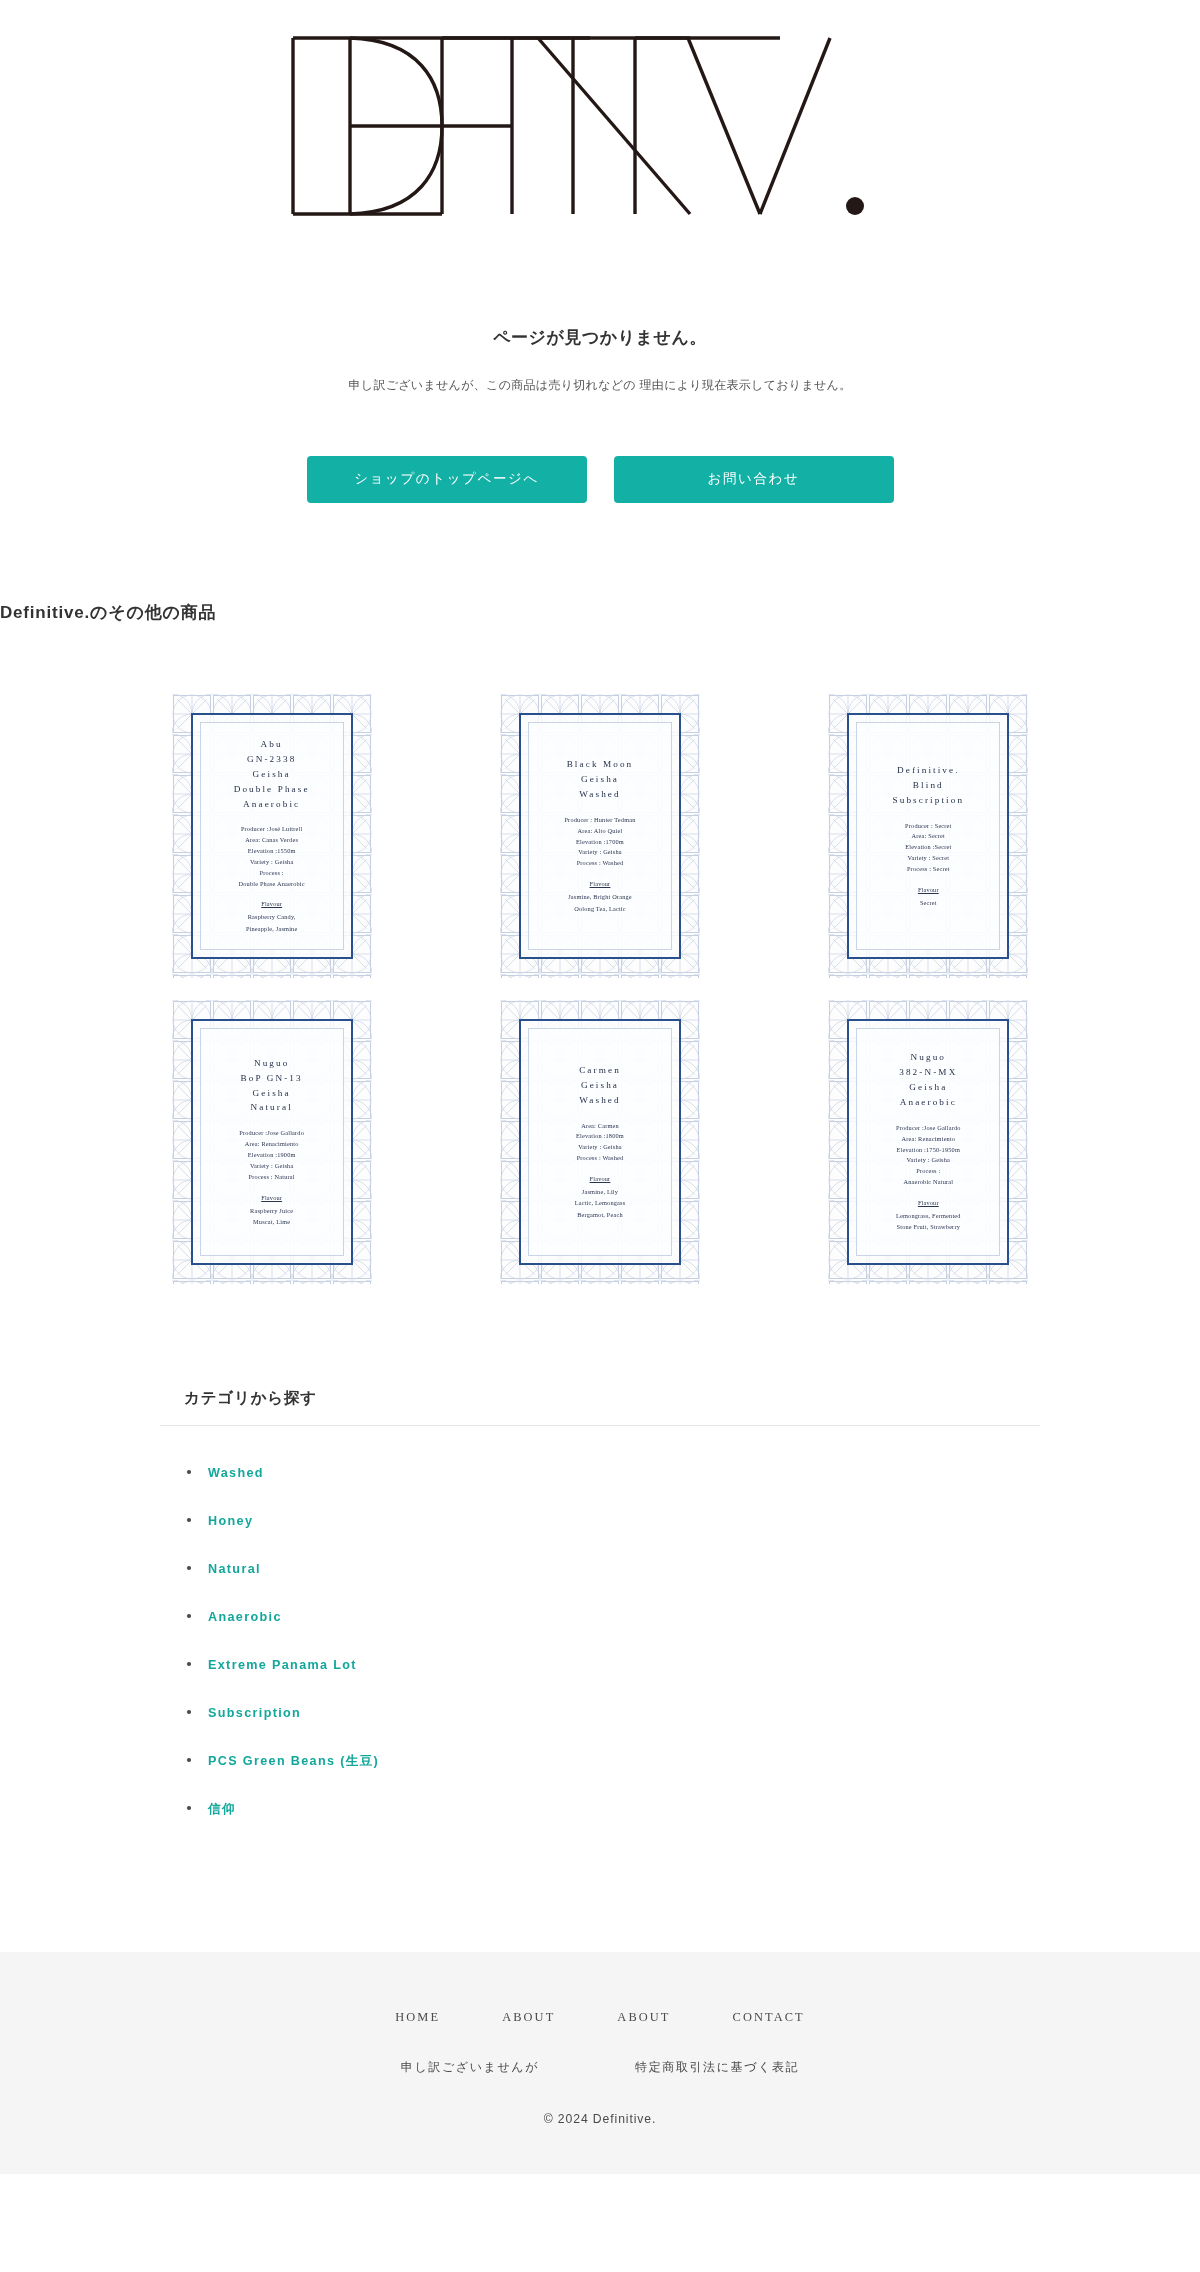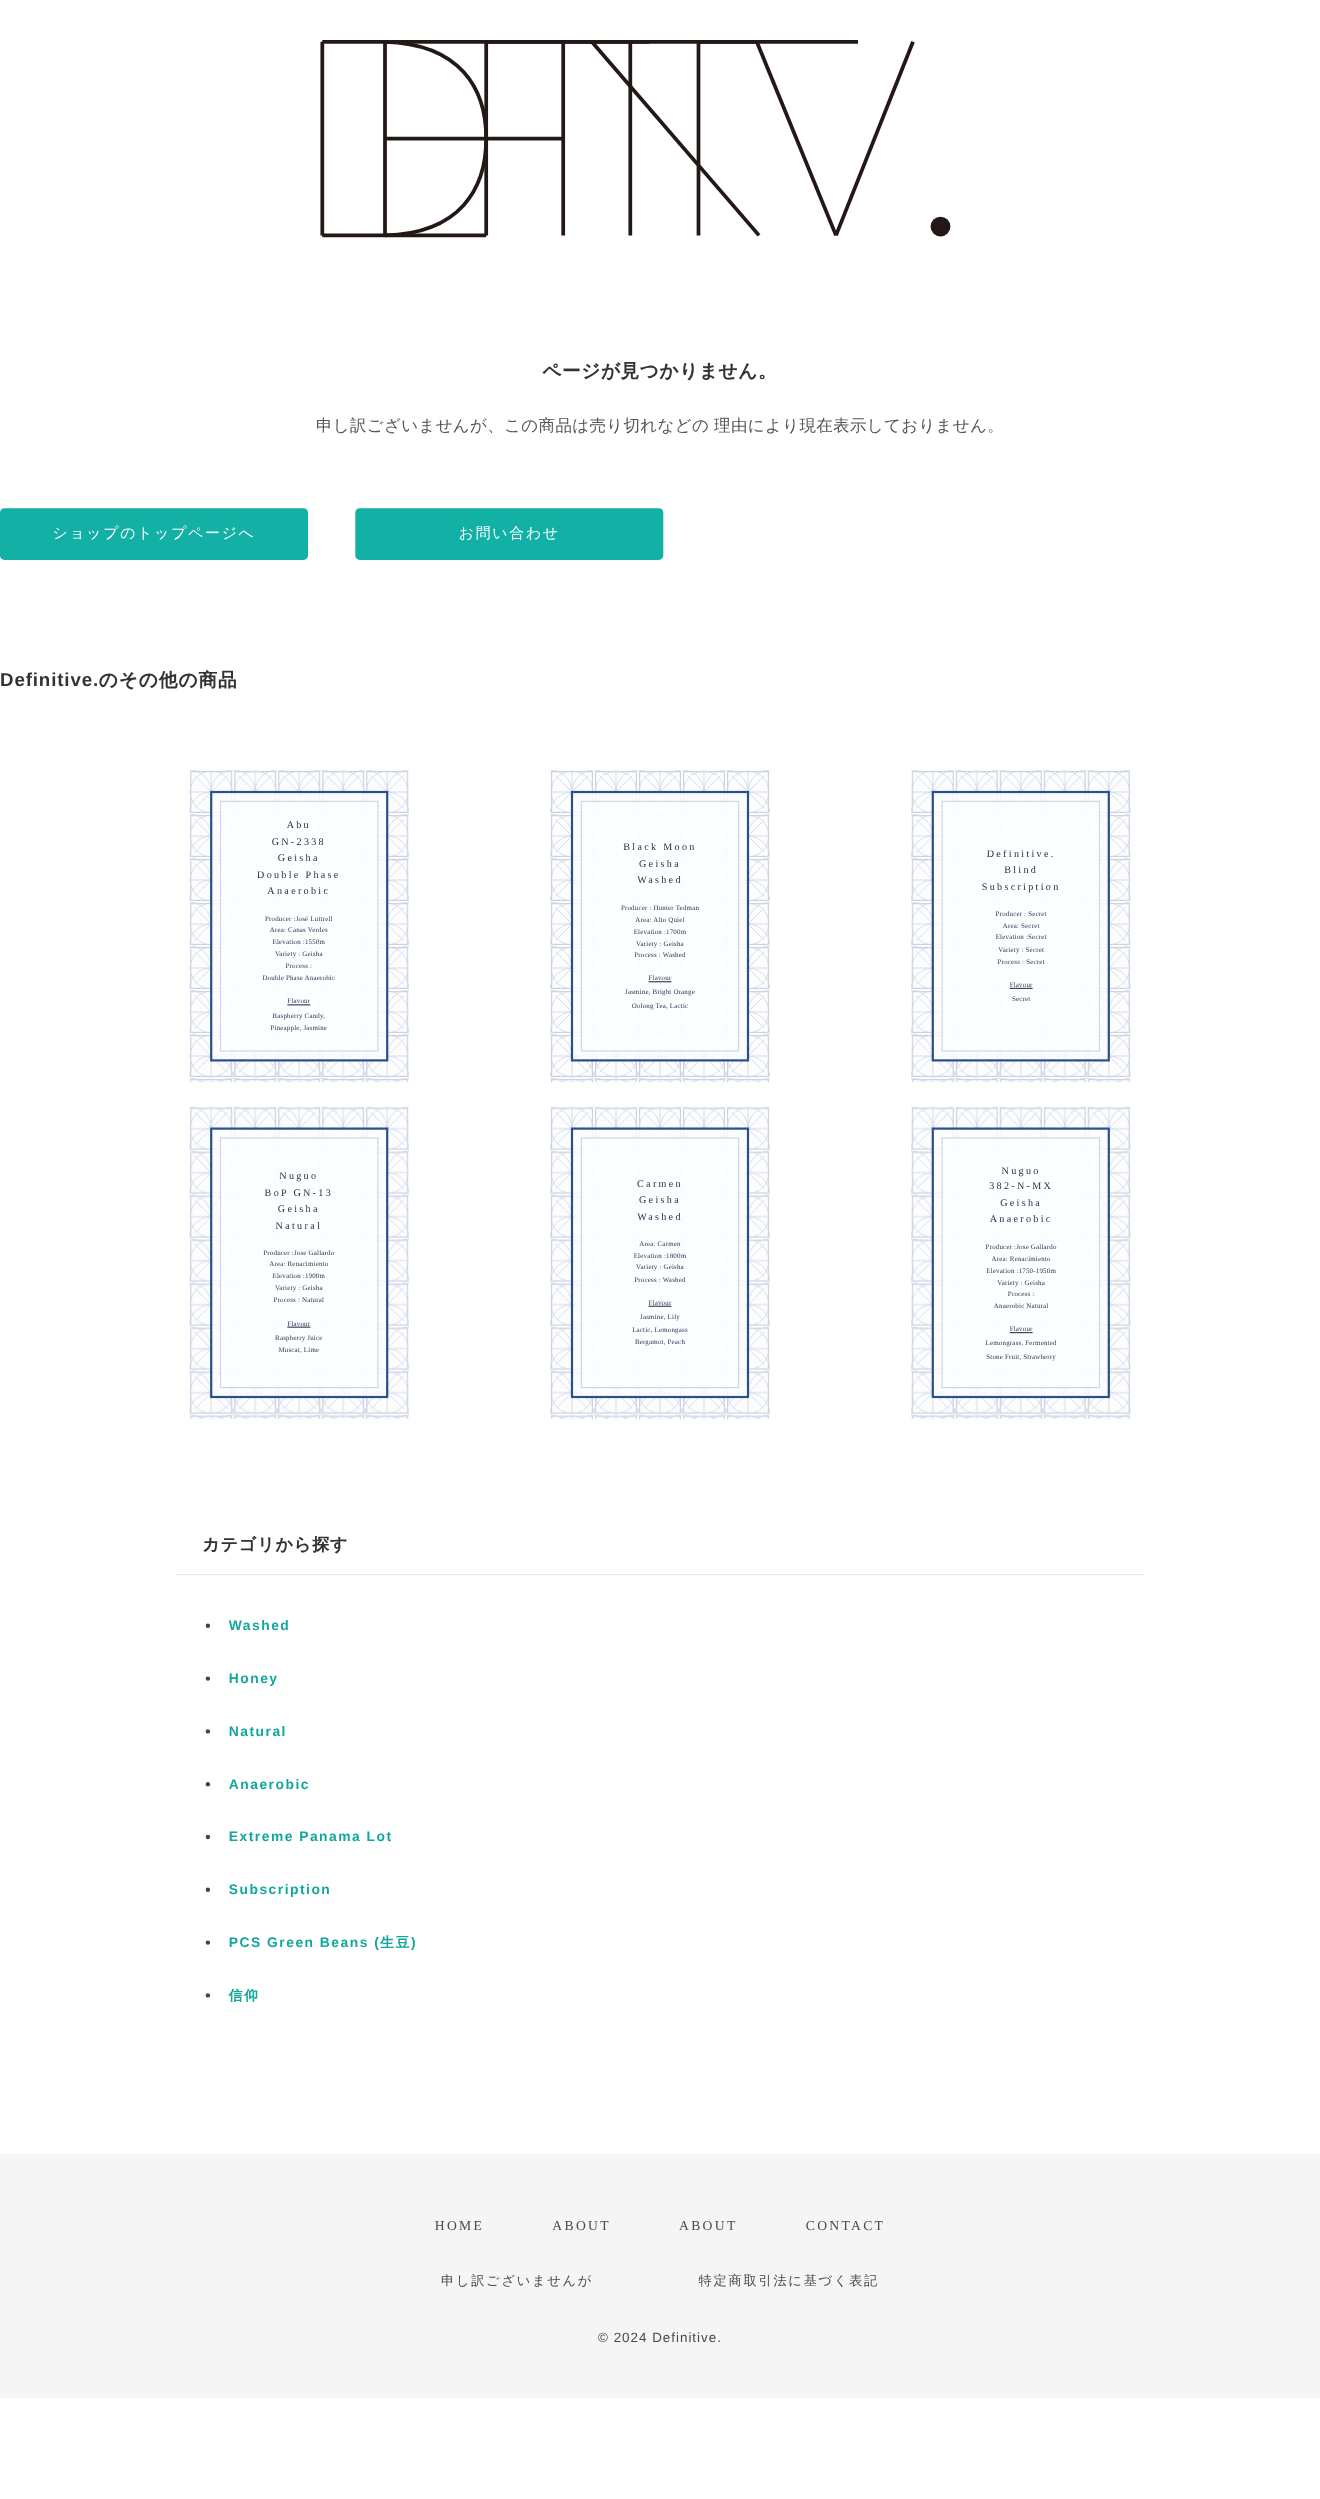--- a/index.html
+++ b/index.html
@@ -27,31 +27,32 @@
     padding-top: 100px;
   }
   .notfound-title {
     font-size: 17px;
     font-weight: bold;
     color: #333333;
     letter-spacing: 0.5px;
     margin: 0 0 24px 0;
   }
   .notfound-desc {
-    font-size: 15px;
+    font-size: 12px;
     line-height: 2.05;
     color: #555555;
     margin: 0;
     letter-spacing: 0.3px;
   }
 
   
   .btn-row {
     display: flex;
-    gap: 43px;
+    justify-content: center;
+    gap: 27px;
     padding-top: 58px;
   }
   .btn {
     width: 280px;
     height: 47px;
     background: #13b0a5;
     color: #ffffff;
     border: none;
     border-radius: 4px;
     font-size: 13.5px;

